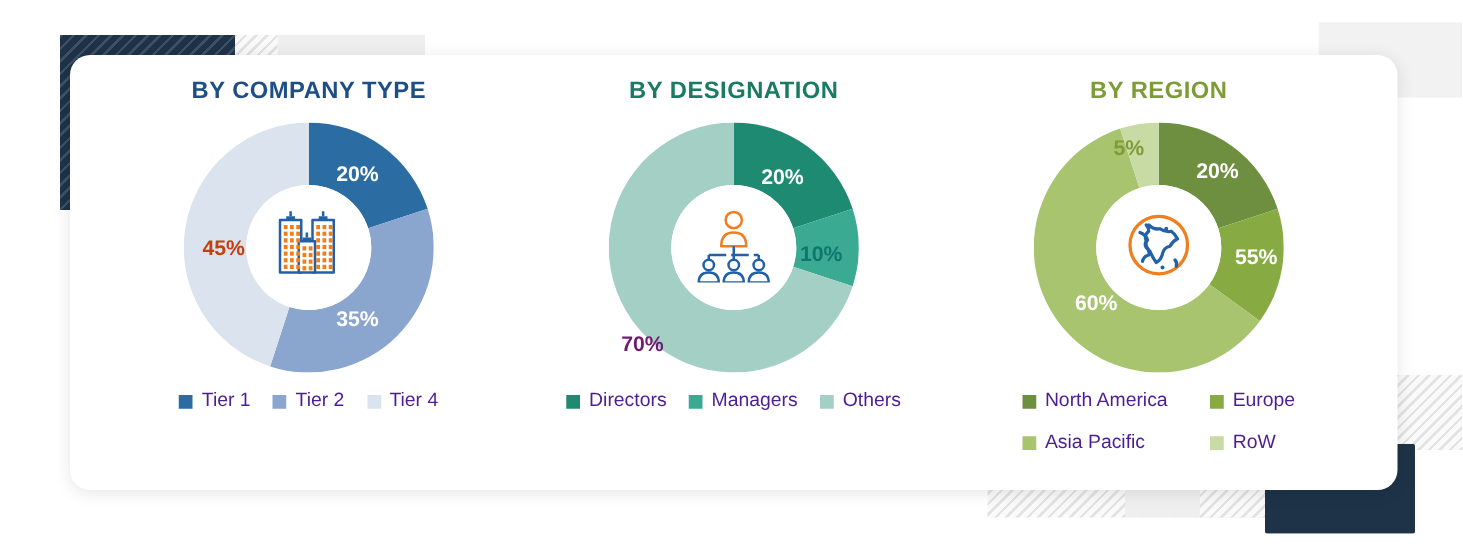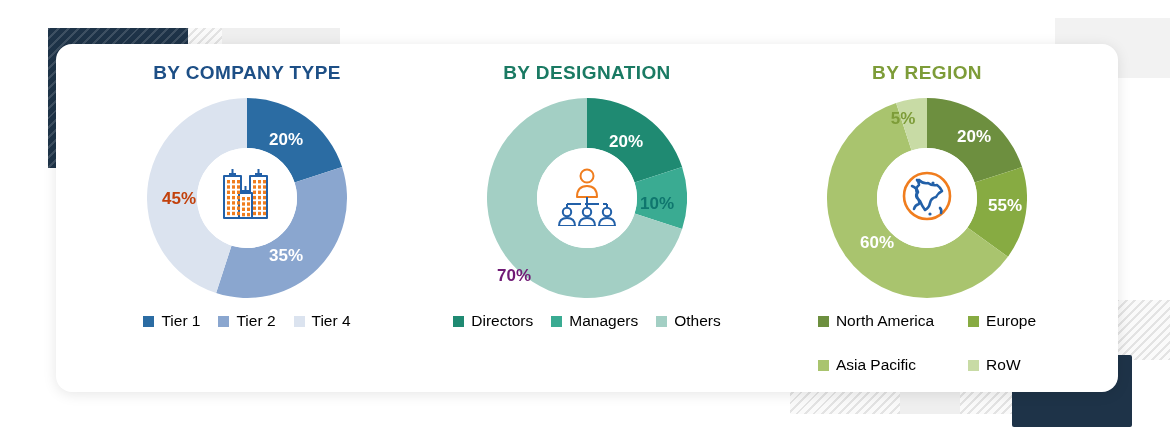--- a/index.html
+++ b/index.html
@@ -99,27 +99,27 @@
   
   .legend{
     margin-top:14px;
     display:flex;flex-wrap:wrap;justify-content:center;
     gap:6px 18px;
     max-width:320px;
   }
   .legend.two-col{
     display:grid;
     grid-template-columns:auto auto;
-    gap:26px 34px;
+    gap:15px 34px;
     justify-content:center;
   }
   .legend-item{display:flex;align-items:center;gap:7px;}
   .legend-item.l-align{justify-content:flex-start;}
   .swatch{width:11px;height:11px;display:inline-block;flex:none;}
-  .legend-label{font-size:15.5px;color:#000000;white-space:nowrap;}
+  .legend-label{font-size:15.5px;color:#4c1d95;white-space:nowrap;}
 </style>
 </head>
 <body>
 
 <div class="stage">
 
   <div class="deco-bg">
     <div class="grey-band tl-grey-1"></div>
     <div class="hatch-band tl-hatch-1"></div>
     <div class="hatch-band tl-hatch-2"></div>

